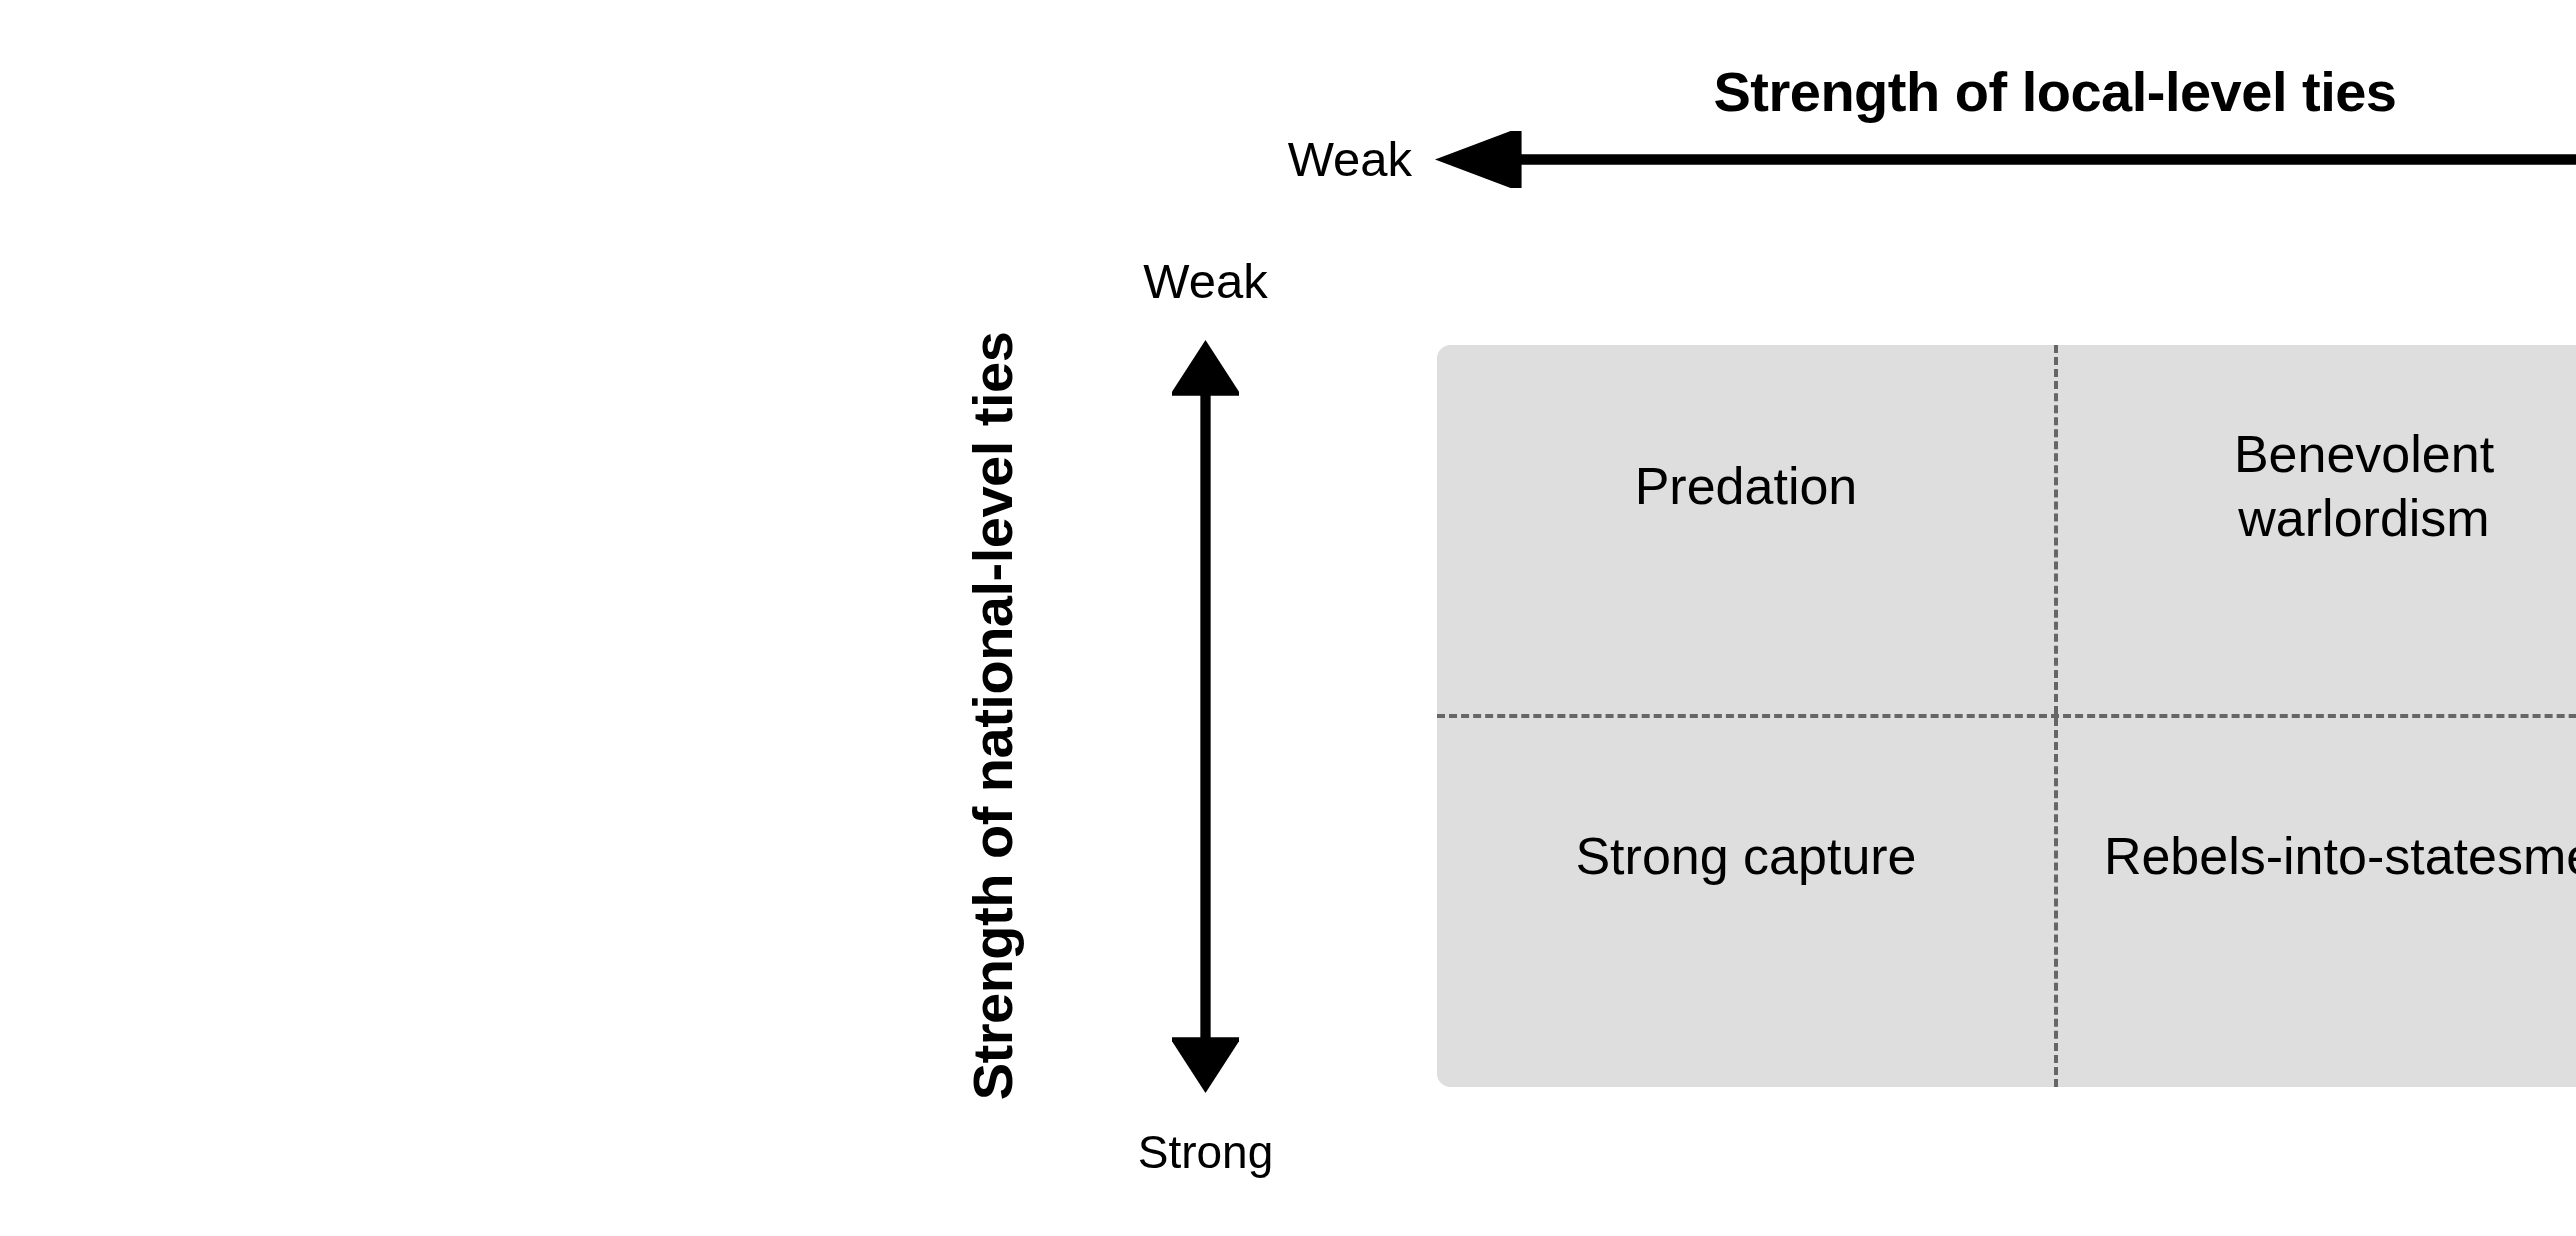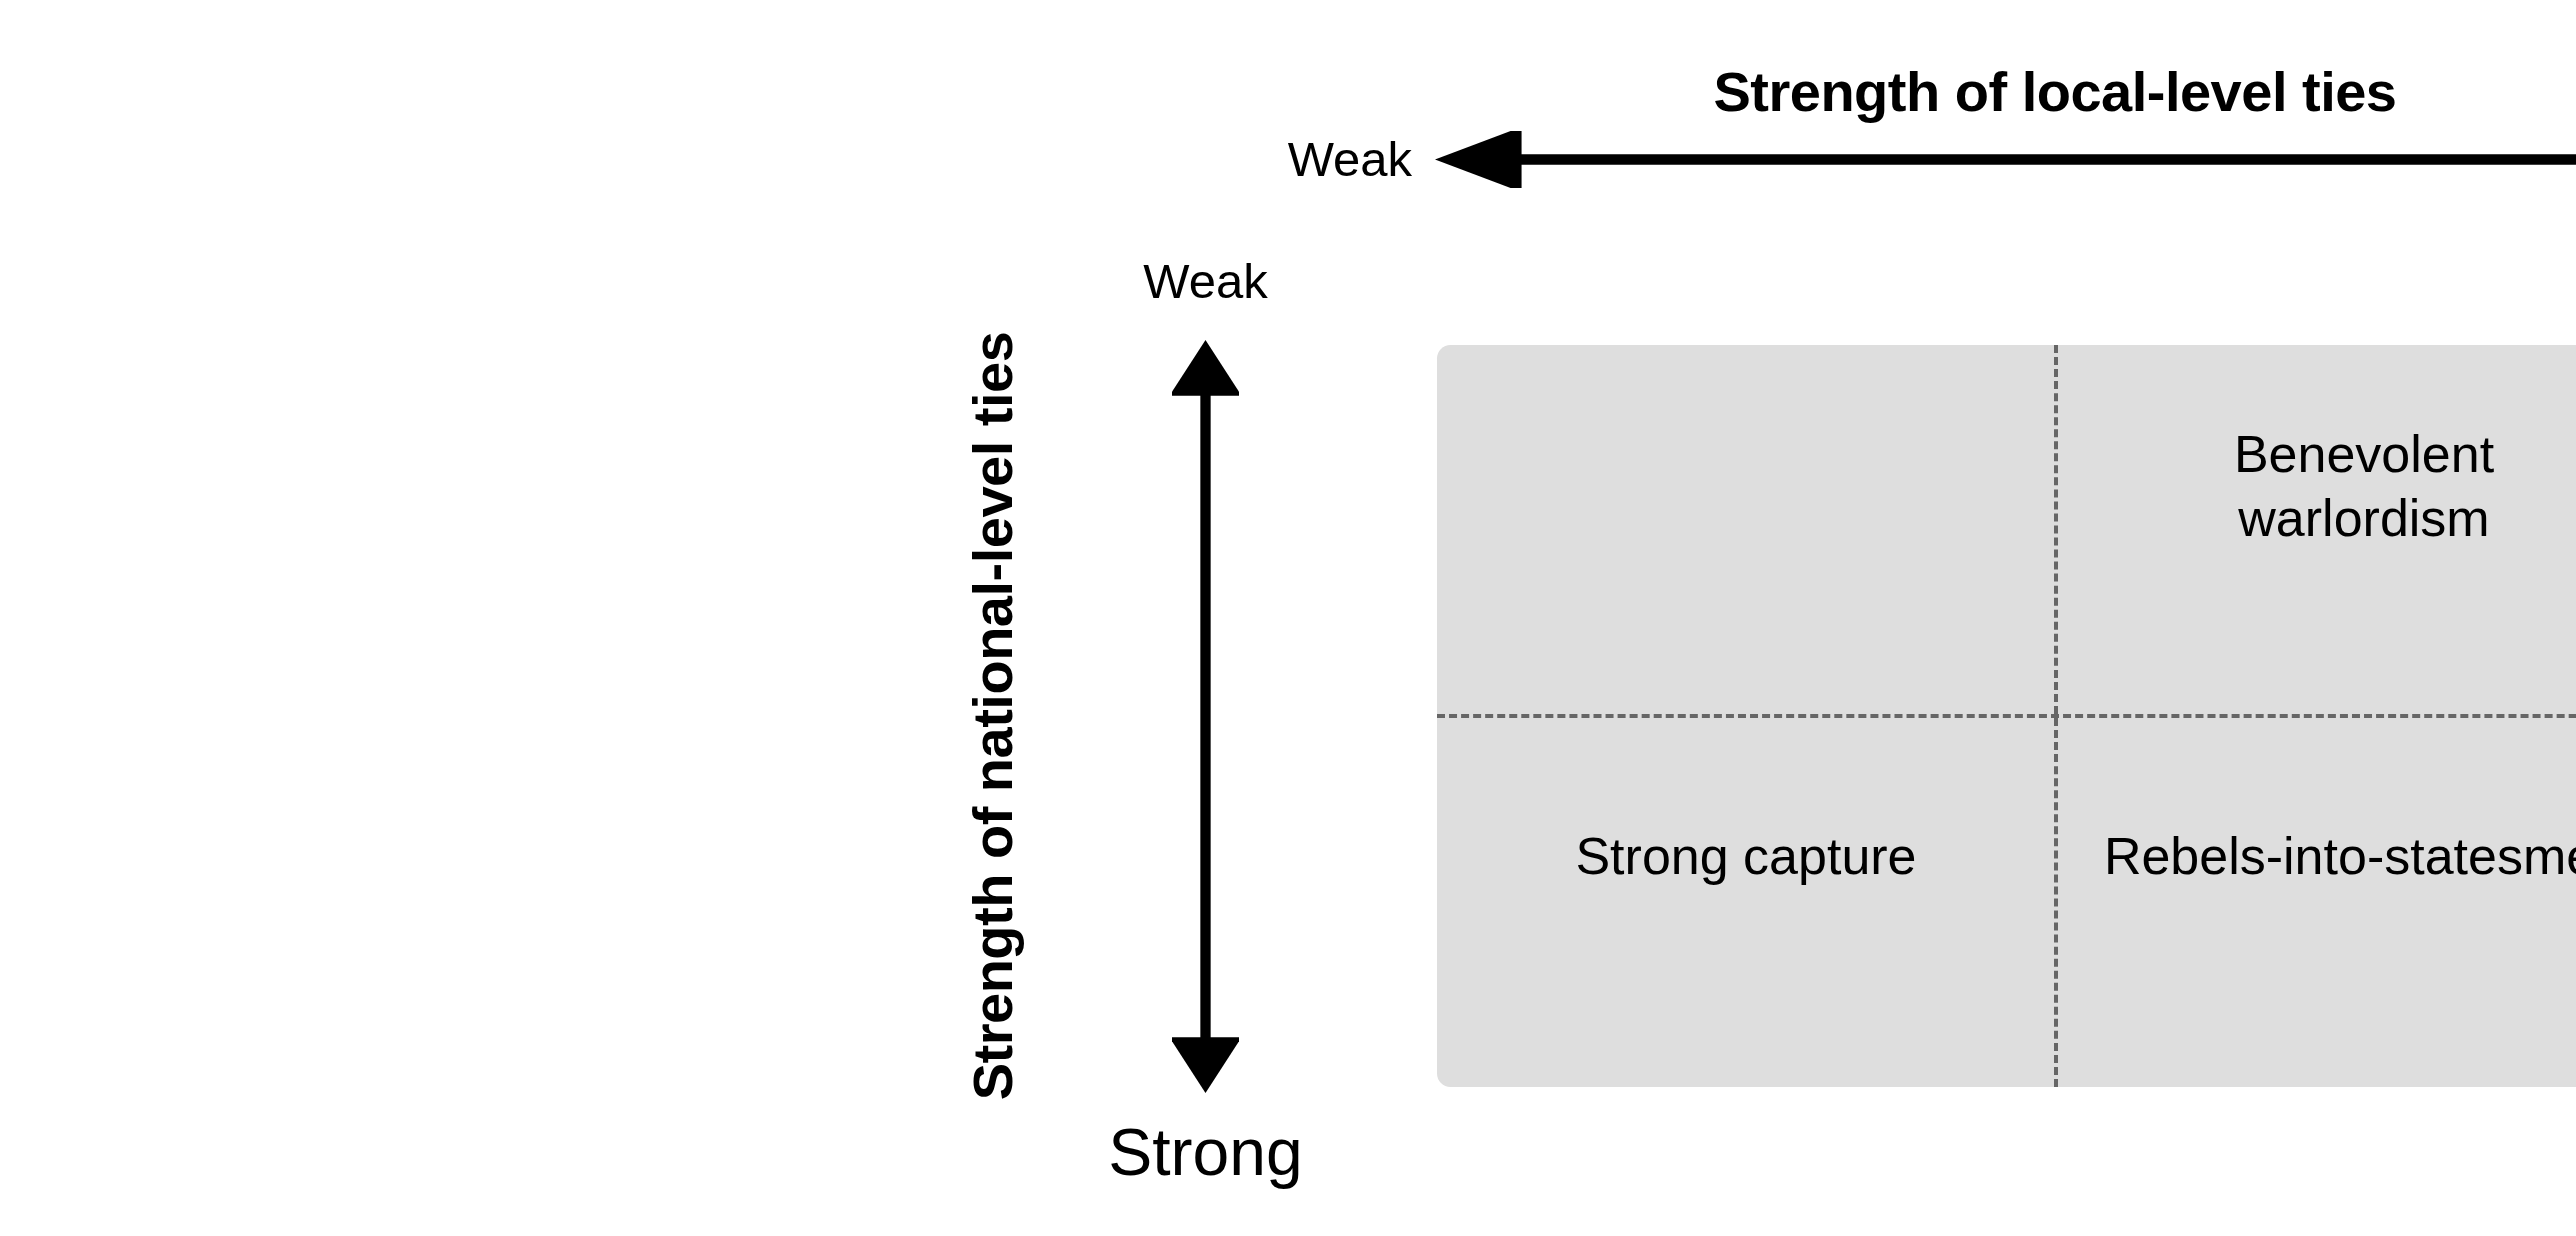--- a/index.html
+++ b/index.html
@@ -27,21 +27,21 @@
 
   
   .y-axis-wrap{position:absolute;left:1172px;top:340px;width:67px;height:753px;}
   .y-axis-svg{display:block;width:67px;height:753px;}
   .y-label-weak{
     position:absolute;left:1051px;top:255px;width:309px;height:52px;
     text-align:center;font-size:49px;line-height:52px;white-space:nowrap;
   }
   .y-label-strong{
     position:absolute;left:1051px;top:1126px;width:309px;height:52px;
-    text-align:center;font-size:66px;line-height:52px;white-space:nowrap;
+    text-align:center;font-size:46px;line-height:52px;white-space:nowrap;
   }
   .y-title{
     position:absolute;left:992px;top:716px;
     transform:translate(-50%,-50%) rotate(-90deg);
     transform-origin:center center;
     font-size:56px;font-weight:bold;letter-spacing:-0.5px;
     white-space:nowrap;text-align:center;
   }
 
   
@@ -94,20 +94,21 @@
       <line x1="65" y1="95" x2="65" y2="1367" stroke="#000000" stroke-width="20"></line>
       <polygon points="65,0 -5,108 135,108" fill="#000000"></polygon>
       <polygon points="65,1462 -5,1354 135,1354" fill="#000000"></polygon>
     </svg>
   </div>
 
   <div class="panel">
     <div class="divider-v"></div>
     <div class="divider-h"></div>
 
+    <div class="quad quad-tl">Predation</div>
     <div class="quad quad-tr">Benevolent
 warlordism</div>
     <div class="quad quad-bl">Strong capture</div>
     <div class="quad quad-br">Rebels-into-statesmen</div>
   </div>
 
 </div>
 
 
 </body></html>

